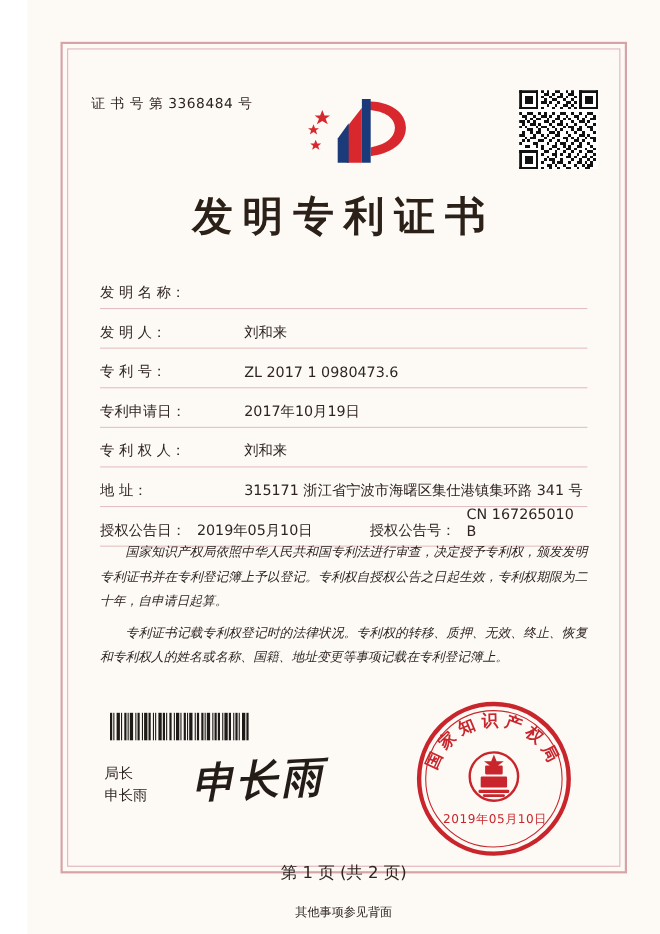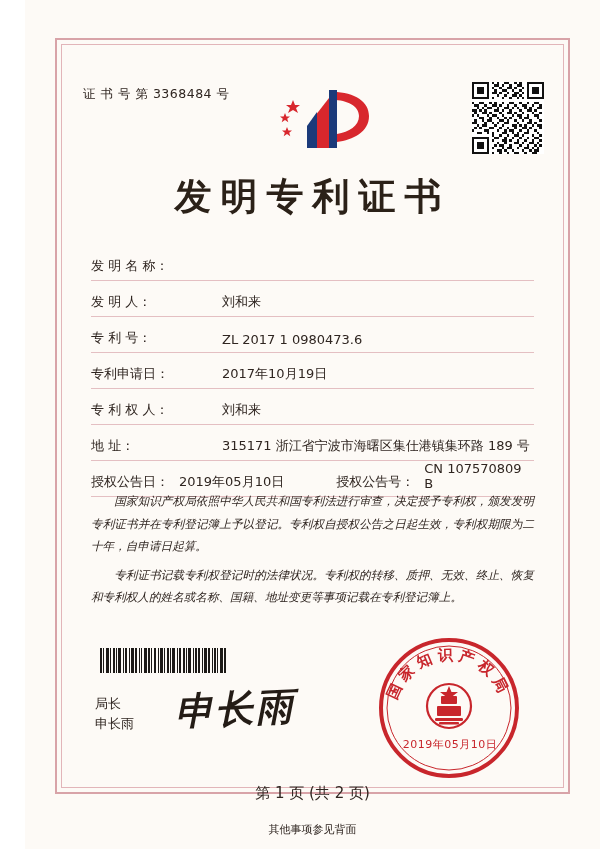--- a/index.html
+++ b/index.html
@@ -473,31 +473,31 @@
     <div class="field-row">
       <span class="field-label lbl-w1">专利申请日：</span>
       <span class="field-value">2017年10月19日</span>
     </div>
     <div class="field-row">
       <span class="field-label lbl-w1">专 利 权 人：</span>
       <span class="field-value">刘和来</span>
     </div>
     <div class="field-row">
       <span class="field-label lbl-w1">地 址：</span>
-      <span class="field-value">315171 浙江省宁波市海曙区集仕港镇集环路 189 号</span>
+      <span class="field-value">315171 浙江省宁波市海曙区集仕港镇集环路 341 号</span>
     </div>
     <div class="field-row">
       <div class="row-split">
         <div class="split-left">
           <span class="field-label">授权公告日：</span>
           <span class="field-value">2019年05月10日</span>
         </div>
         <div class="split-right">
           <span class="field-label">授权公告号：</span>
-          <span class="field-value">CN 107570809 B</span>
+          <span class="field-value">CN 167265010 B</span>
         </div>
       </div>
     </div>
   </div>
 
   <div class="body-text">
     <p>国家知识产权局依照中华人民共和国专利法进行审查，决定授予专利权，颁发发明专利证书并在专利登记簿上予以登记。专利权自授权公告之日起生效，专利权期限为二十年，自申请日起算。</p>
     <p>专利证书记载专利权登记时的法律状况。专利权的转移、质押、无效、终止、恢复和专利权人的姓名或名称、国籍、地址变更等事项记载在专利登记簿上。</p>
   </div>
 

